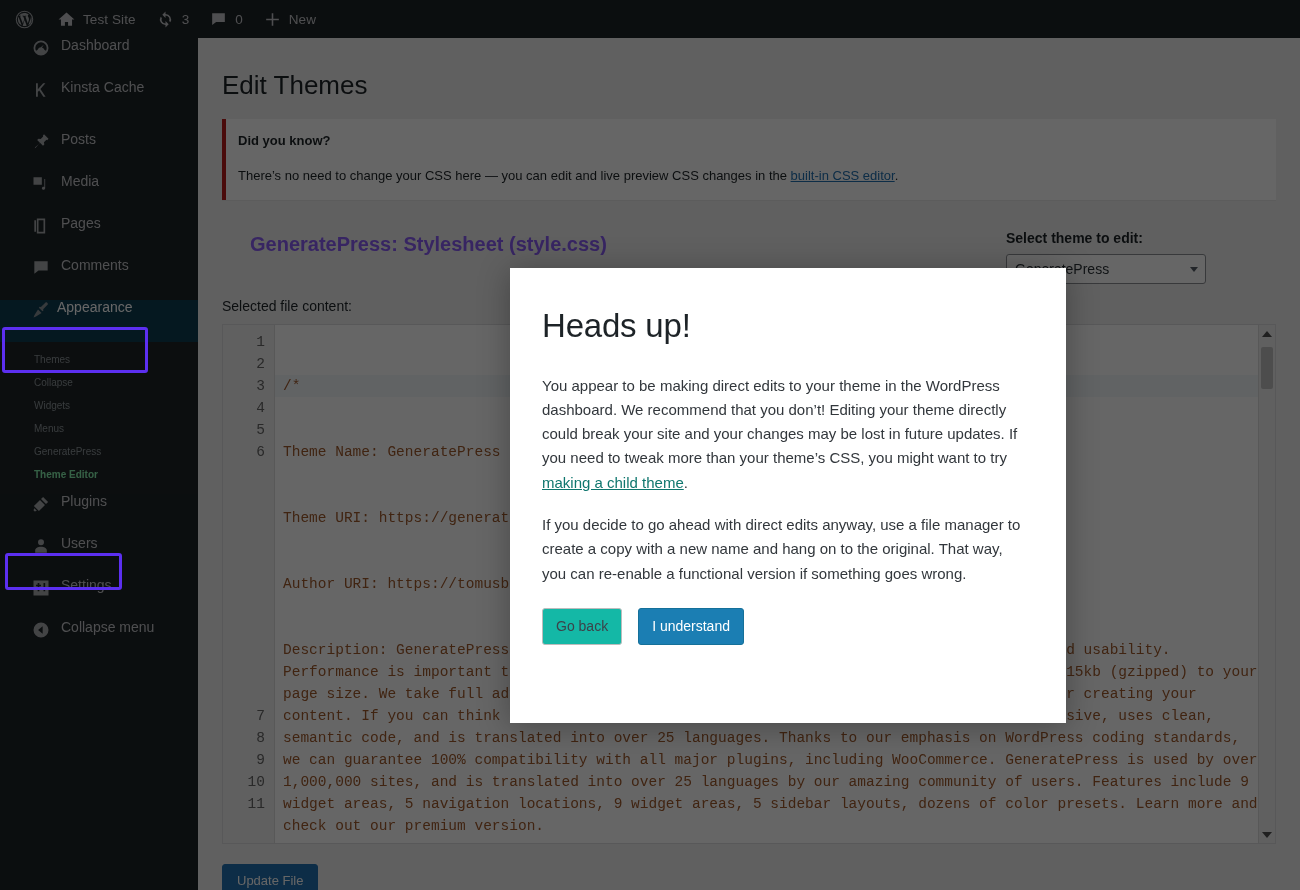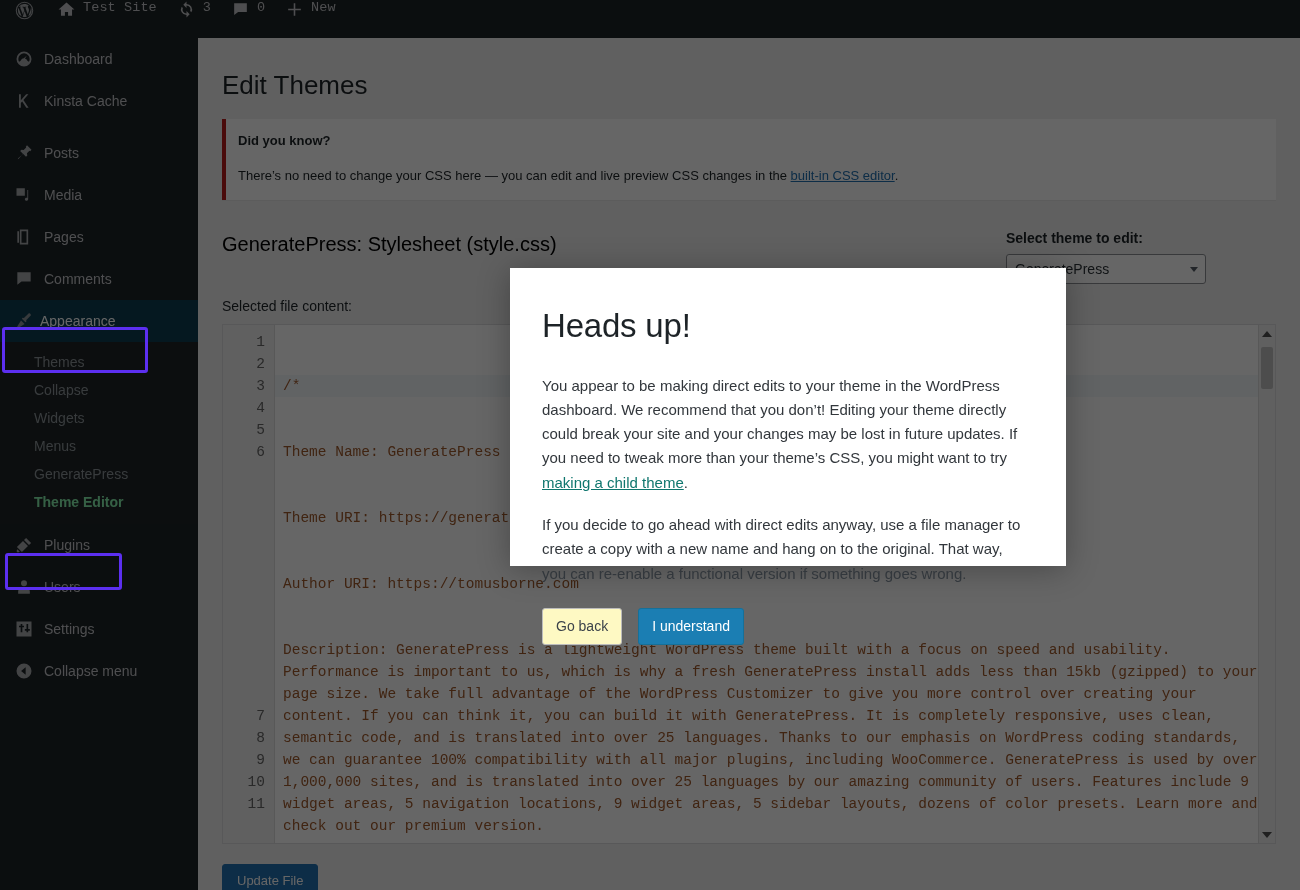--- a/index.html
+++ b/index.html
@@ -17,61 +17,60 @@
   }
 
   
   .adminbar {
     position: absolute; top: 0; left: 0; right: 0; height: 38px;
     background: #1d2327; color: #c3c4c7;
     display: flex; align-items: center;
     font-size: 13px;
   }
   .ab-item {
-    display: flex; gap: 7px;
+    display: flex; align-items: center; gap: 7px;
     height: 38px; padding: 0 10px; color: #c3c4c7;
     white-space: nowrap;
-    font-family: Liberation Mono, monospace;
   }
   .ab-item.logo { padding: 0 12px 0 14px; }
   .ab-label { font-size: 13.5px; letter-spacing: .1px; }
   .wp-logo-svg { width: 21px; height: 21px; display:block; }
   .ab-icon { width: 19px; height: 19px; display: block; fill: #c3c4c7; }
   .ab-count { font-size: 13.5px; }
 
   
   .sidebar {
     position: absolute; top: 38px; left: 0; width: 198px; bottom: 0;
     background: #1d2327; color: #c3c4c7;
     font-size: 14px;
   }
   .menu-item {
     position: relative;
-    display: flex; align-items: center; gap: 10px;
-    height: 42px; padding: 0 12px 0 14px;
+    display: flex; gap: 10px;
+    height: 42px; padding: 0 12px 0 31px;
     color: #c3c4c7;
   }
   .menu-item .mi-icon { width: 20px; height: 20px; flex: none; fill: #a7aaad; }
   .menu-item .mi-label { font-size: 14px; line-height: 1; }
   .menu-sep { height: 10px; }
 
   .menu-item.current {
     background: #0e3d52; color: #fff; gap: 6px;
   }
   .menu-item.current .mi-icon { fill: #8b9196; }
   .menu-item.current::after {
     content: ""; position: absolute; right: -8px; top: 50%;
     margin-top: -8px; border: 8px solid transparent;
     border-right-color: #3b3b3b;
   }
 
   .submenu { background: #1f2427; padding: 6px 0 8px 0; }
   .submenu-item {
     display: block; padding: 6px 0 6px 34px;
-    font-size: 14px; color: #8d9599;
+    font-size: 10px; color: #8d9599;
     position: relative;
   }
   .submenu-item.current { color: #86efac; font-weight: 600; }
 
   
   .hl-box { position: absolute; border: 3px solid #5c2ff0; border-radius: 3px;
             pointer-events: none; z-index: 60; }
   #hl-appearance { left: 2px; top: 327px; width: 146px; height: 46px; }
   #hl-theme-editor { left: 5px; top: 553px; width: 117px; height: 37px; }
 
@@ -92,22 +91,23 @@
     padding: 12px 12px 14px 12px;
     box-shadow: 0 1px 1px rgba(0,0,0,.04);
     margin-right: 0;
   }
   .notice p { font-size: 13px; color: #1d2327; line-height: 1.6; margin: 0; }
   .notice p.strong { font-weight: 600; margin-bottom: 14px; }
   .notice a { color: #2271b1; text-decoration: underline; }
 
   .file-head-row { display: flex; align-items: flex-start; margin-top: 30px; }
   h2.file-title {
-    font-size: 20px; font-weight: 400; color: #000000; flex: 1;
+    font-size: 20px; font-weight: 700; color: #8b5cf6; flex: 1;
     line-height: 1.4;
+    margin-left: 28px;
   }
   .theme-select-col { width: 330px; text-align: left; padding-left: 60px; }
   .theme-select-label { font-size: 14px; font-weight: 600; color: #1d2327;
                         display: block; margin-bottom: 8px; }
   .theme-select {
     width: 200px; height: 30px; border: 1px solid #8c8f94; border-radius: 3px;
     background: #fff; font-size: 14px; color: #2c3338; padding: 0 24px 0 8px;
     position: relative; display: flex; align-items: center;
   }
   .theme-select .caret {
@@ -171,41 +171,41 @@
   }
 
   
   .dimmer {
     position: absolute; inset: 0; background: rgba(0,0,0,.60); z-index: 50;
   }
 
   
   .modal {
     position: absolute; z-index: 55;
-    left: 510px; top: 268px; width: 556px; height: 298px;
+    left: 510px; top: 268px; width: 556px; height: 455px;
     background: #fff;
     box-shadow: 0 3px 30px rgba(0,0,0,.3);
     padding: 38px 40px 14px 32px;
   }
   .modal h1 {
     font-size: 33px; font-weight: 400; color: #1d2327;
     line-height: 1.2; margin-bottom: 28px; letter-spacing: -.2px;
   }
   .modal p {
     font-size: 15px; line-height: 1.62; color: #32373c;
     margin-bottom: 18px;
   }
   .modal a { color: #0f766e; text-decoration: underline; }
   .modal-actions { display: flex; gap: 16px; margin-top: 22px; }
   .mbtn {
     font-size: 14px; border-radius: 3px; padding: 7px 13px;
     line-height: 1.5; cursor: pointer;
   }
   .mbtn.secondary {
-    background: #fef9c3; border: 1px solid #bcbcbc; color: #3c434a;
+    background: #14b8a6; border: 1px solid #bcbcbc; color: #3c434a;
   }
   .mbtn.primary {
     background: #1b7eb3; border: 1px solid #157099; color: #fff;
   }
 </style>
 </head>
 <body>
 
 <div id="page">
 

